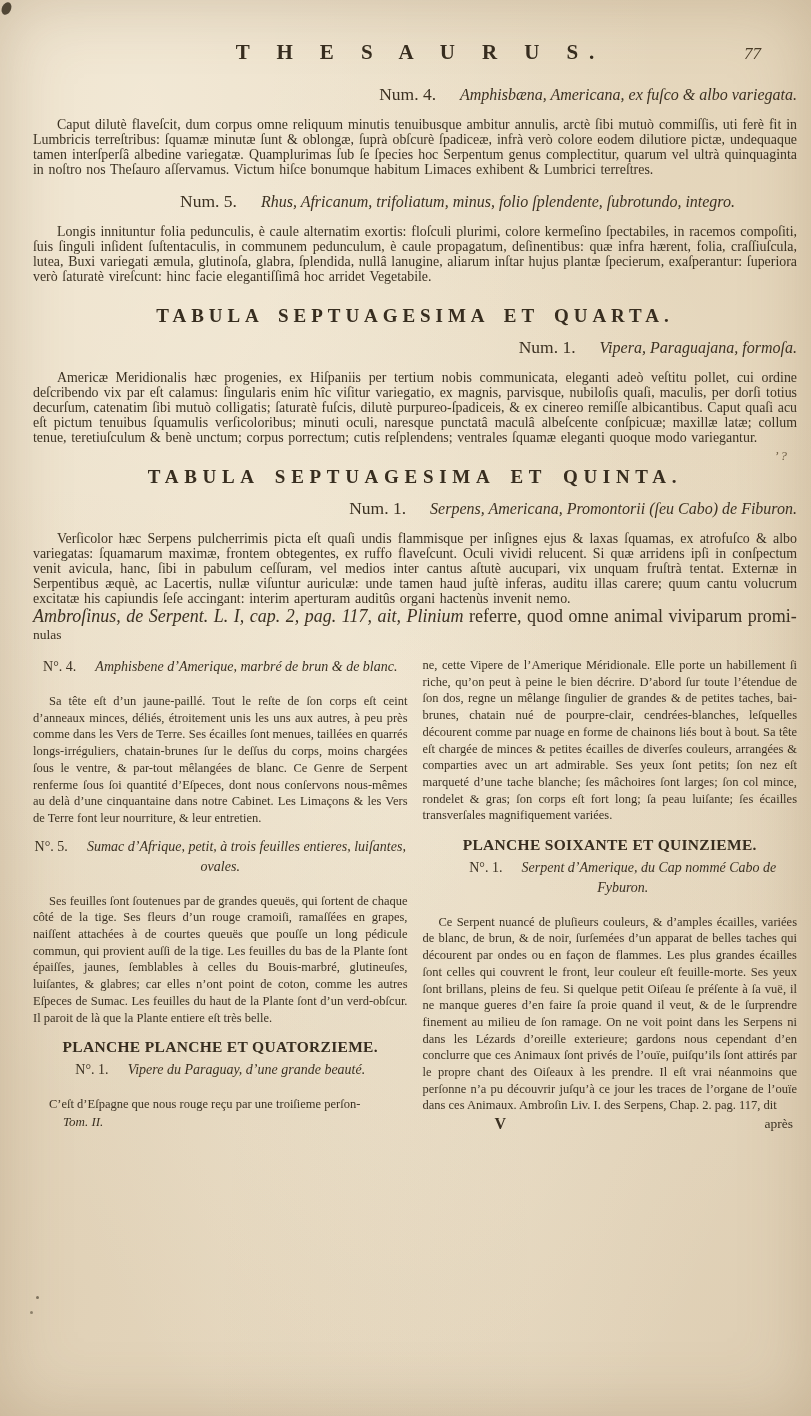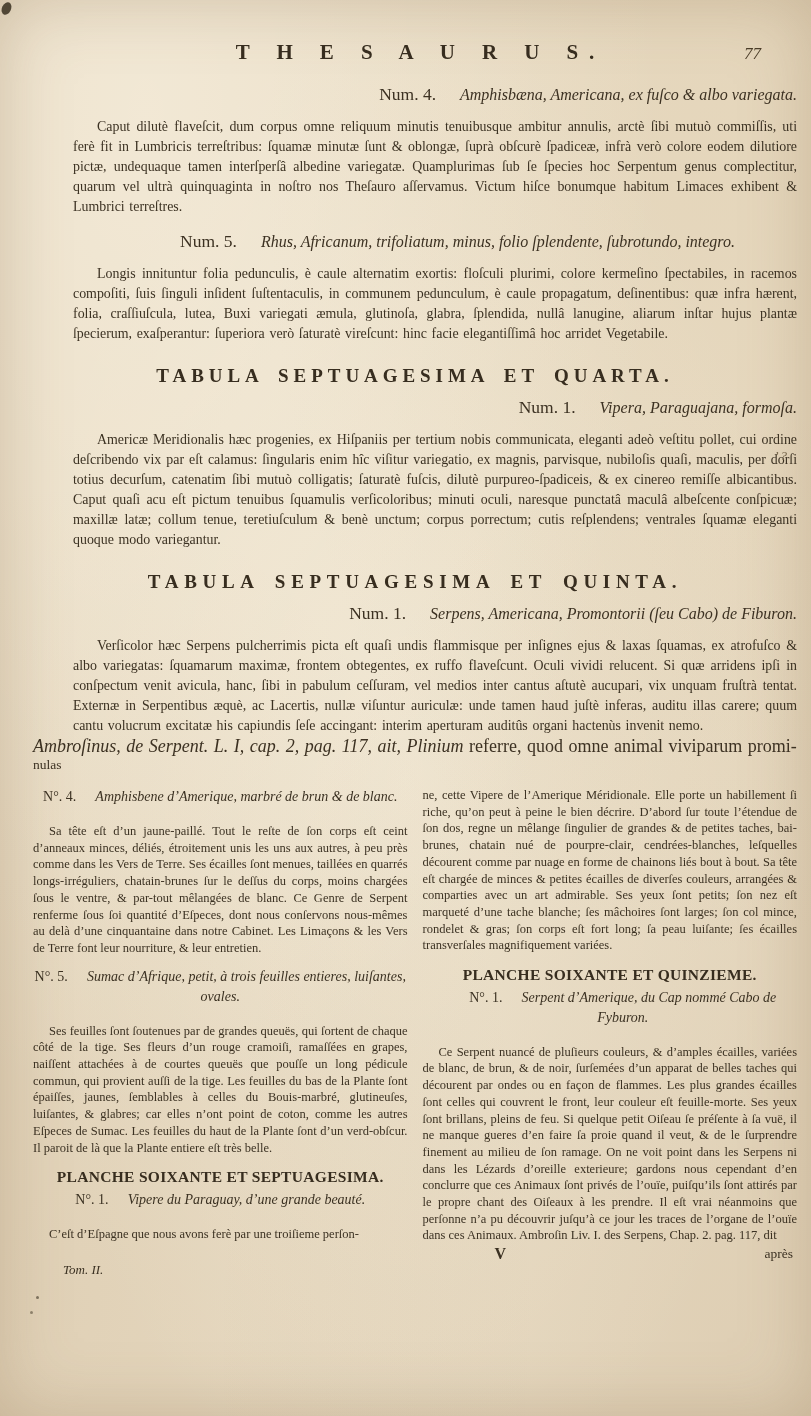--- a/index.html
+++ b/index.html
@@ -31,23 +31,23 @@
     position:absolute;right:36px;top:4px;
     font-size:17px;font-style:italic;color:#4a3c28;
   }
 
   .num-heading{text-align:right;margin-top:13px;line-height:22px;}
   .num-heading .num-label{font-size:17.5px;margin-right:20px;}
   .num-heading .num-title{font-size:16px;font-style:italic;}
   .num-heading.two-line{max-width:640px;margin-left:auto;margin-right:auto;}
 
   .para-latin{
-    font-size:13.9px;line-height:20px;
+    font-size:13.9px;line-height:15px;
     text-align:justify;text-indent:24px;
-    word-spacing:1.2px;margin-top:11px;color:#3b3122;margin-left:40px;
+    word-spacing:1.2px;margin-top:11px;color:#3b3122;
   }
 
   .tabula{
     text-align:center;font-size:19px;font-weight:bold;color:#372d1f;
     letter-spacing:0.26em;word-spacing:0.30em;margin-top:21px;
   }
   .tabula-quinta{letter-spacing:0.30em;}
 
   .citation-line{font-size:18px;line-height:19px;margin-top:1px;word-spacing:1px;}
   .citation-line .it{font-style:italic;}
@@ -56,21 +56,21 @@
   .columns{display:flex;gap:15px;margin-top:14px;}
   .col{width:50%;font-size:12.5px;line-height:16.7px;text-align:justify;color:#3b3122;}
   .col .para{text-indent:16px;margin-top:16px;}
   .fr-heading{text-align:center;margin-top:10px;margin-bottom:4px;line-height:19px;}
   .fr-heading .num-label{font-size:14px;margin-right:16px;}
   .fr-heading .num-title{font-size:14px;font-style:italic;}
   .planche{
     text-align:center;font-size:15.5px;font-weight:bold;color:#372d1f;
     letter-spacing:0.02em;margin-top:13px;margin-bottom:2px;
   }
-  .tome-line{font-style:italic;font-size:13px;margin-top:19px;padding-left:30px;text-indent:0;}
+  .tome-line{font-style:italic;font-size:13px;margin-top:1px;padding-left:30px;text-indent:0;}
   .sig-row{display:flex;justify-content:space-between;margin-top:2px;font-size:13.5px;}
   .sig-v{font-size:16px;font-weight:bold;padding-left:72px;}
   .apres{padding-right:4px;}
 
   .margin-mark{
     position:absolute;right:22px;top:448px;
     font-size:13px;color:#6b5b40;font-style:italic;letter-spacing:2px;
   }
   .speck{position:absolute;background:#2e2617;border-radius:50%;}
   .speck-corner{left:2px;top:2px;width:9px;height:13px;transform:rotate(25deg);opacity:.8;}
@@ -138,27 +138,27 @@
           <span class="num-title">Amphisbene d’Amerique, marbré de brun &amp; de blanc.</span>
         </div>
         <div class="para">Sa tête eſt d’un jaune-paillé.  Tout le reſte de ſon corps eſt ceint d’anneaux minces, déliés, étroitement unis les uns aux autres, à peu près comme dans les Vers de Terre.  Ses écailles ſont menues, taillées en quarrés longs-irréguliers, chatain-brunes ſur le deſſus du corps, moins chargées ſous le ventre, &amp; par-tout mêlangées de blanc.  Ce Genre de Serpent renferme ſous ſoi quantité d’Eſpeces, dont nous conſervons nous-mêmes au delà d’une cinquantaine dans notre Cabinet.  Les Limaçons &amp; les Vers de Terre font leur nourriture, &amp; leur entretien.</div>
 
         <div class="fr-heading">
           <span class="num-label">N°. 5.</span>
           <span class="num-title">Sumac d’Afrique, petit, à trois feuilles entieres, luiſantes, ovales.</span>
         </div>
         <div class="para">Ses feuilles ſont ſoutenues par de grandes queuës, qui ſortent de chaque côté de la tige.  Ses fleurs d’un rouge cramoiſi, ramaſſées en grapes, naiſſent attachées à de courtes queuës que pouſſe un long pédicule commun, qui provient auſſi de la tige.  Les feuilles du bas de la Plante ſont épaiſſes, jaunes, ſemblables à celles du Bouis-marbré, glutineuſes, luiſantes, &amp; glabres; car elles n’ont point de coton, comme les autres Eſpeces de Sumac.  Les feuilles du haut de la Plante ſont d’un verd-obſcur.  Il paroit de là que la Plante entiere eſt très belle.</div>
 
-        <div class="planche">PLANCHE SOIXANTE ET SEPTUAGESIMA.</div>
+        <div class="planche">PLANCHE PLANCHE ET QUATORZIEME.</div>
 
         <div class="fr-heading" style="margin-top:4px;">
           <span class="num-label">N°. 1.</span>
           <span class="num-title">Vipere du Paraguay, d’une grande beauté.</span>
         </div>
-        <div class="para">C’eſt d’Eſpagne que nous avons ferè par une troiſieme perſon-</div>
+        <div class="para">C’eſt d’Eſpagne que nous rouge reçu par une troiſieme perſon-</div>
         <div class="tome-line">Tom. II.</div>
       </div>
 
       <div class="col">
         <div class="para" style="text-indent:0;margin-top:0;">ne, cette Vipere de l’Amerique Méridionale.  Elle porte un habillement ſi riche, qu’on peut à peine le bien décrire.  D’abord ſur toute l’étendue de ſon dos, regne un mêlange ſingulier de grandes &amp; de petites taches, bai-brunes, chatain nué de pourpre-clair, cendrées-blanches, leſquelles décourent comme par nuage en forme de chainons liés bout à bout.  Sa tête eſt chargée de minces &amp; petites écailles de diverſes couleurs, arrangées &amp; comparties avec un art admirable.  Ses yeux ſont petits; ſon nez eſt marqueté d’une tache blanche; ſes mâchoires ſont larges; ſon col mince, rondelet &amp; gras; ſon corps eſt fort long; ſa peau luiſante; ſes écailles transverſales magnifiquement variées.</div>
 
         <div class="planche">PLANCHE SOIXANTE ET QUINZIEME.</div>
 
         <div class="fr-heading" style="margin-top:4px;margin-left:26px;">
           <span class="num-label">N°. 1.</span>

